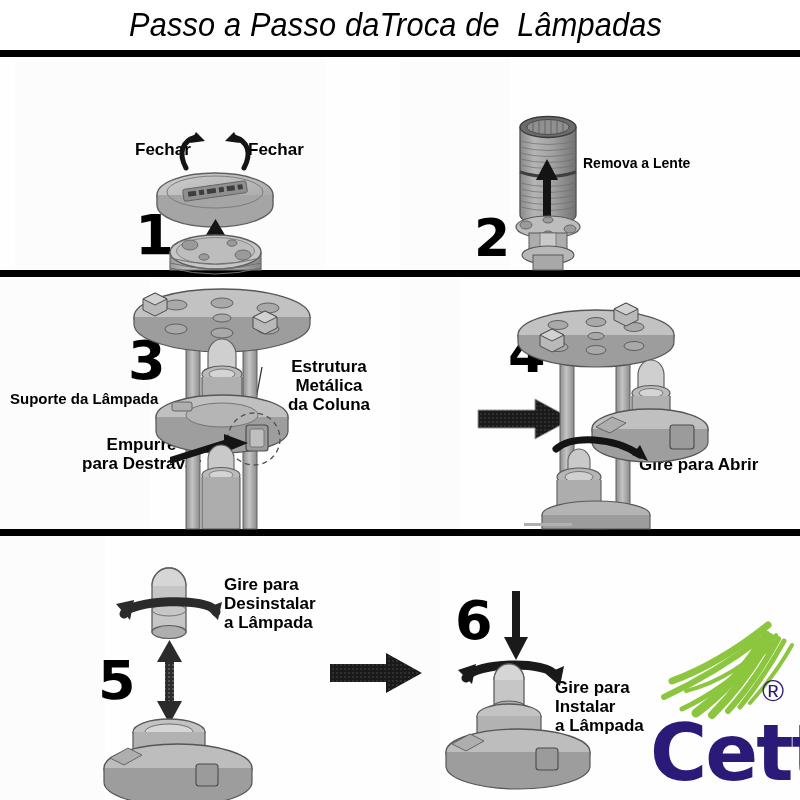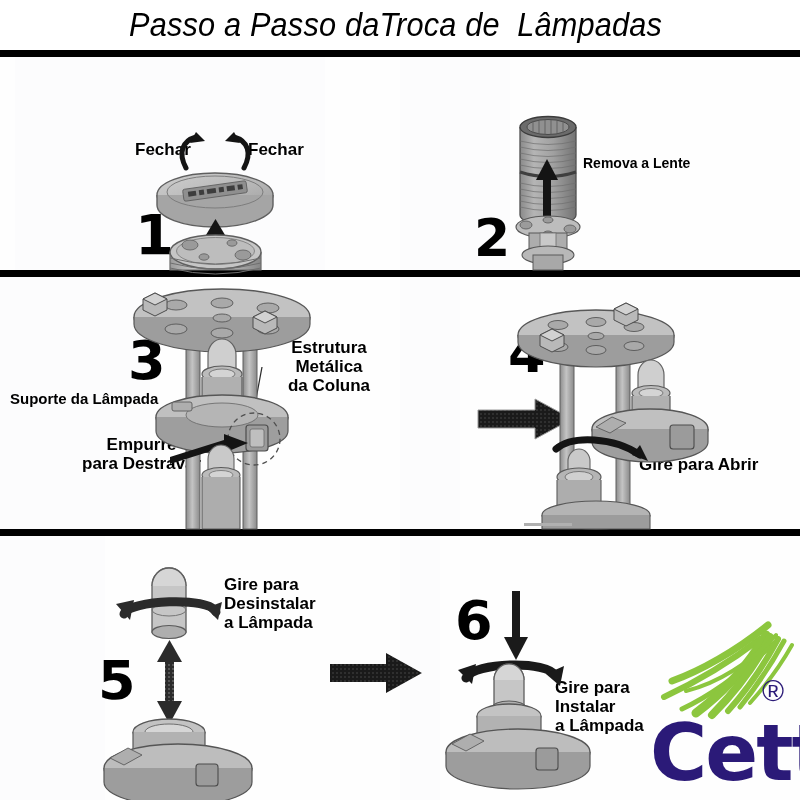--- a/index.html
+++ b/index.html
@@ -226,21 +226,21 @@
   </div>
 
   <div class="row r2">
 
     <div class="panel pL">
       <div class="faint" style="left:0;top:0;width:150px;height:252px;"></div>
 
       <div class="stepnum" style="left:128px;top:57px;font-size:54px;">3</div>
 
       <div class="label" style="left:10px;top:114px;font-size:15px;">Suporte da Lâmpada</div>
-      <div class="label" style="left:258px;top:61px;font-size:17px;text-align:center;">Estrutura Metálica
+      <div class="label" style="left:258px;top:80px;font-size:17px;text-align:center;">Estrutura Metálica
 da Coluna</div>
       <div class="label" style="left:82px;top:158px;font-size:17px;text-align:center;">Empurre
 para Destravar</div>
 
       <svg class="art" viewBox="0 0 400 252">
         <defs>
           <linearGradient id="postG" x1="0" y1="0" x2="1" y2="0">
             <stop offset="0%" stop-color="#8d8d8d"></stop>
               <stop offset="45%" stop-color="#c4c4c4"></stop>
             <stop offset="100%" stop-color="#8a8a8a"></stop>

